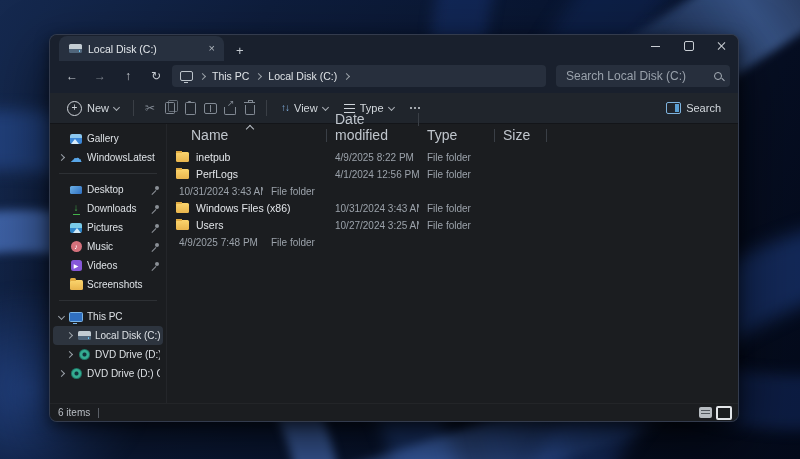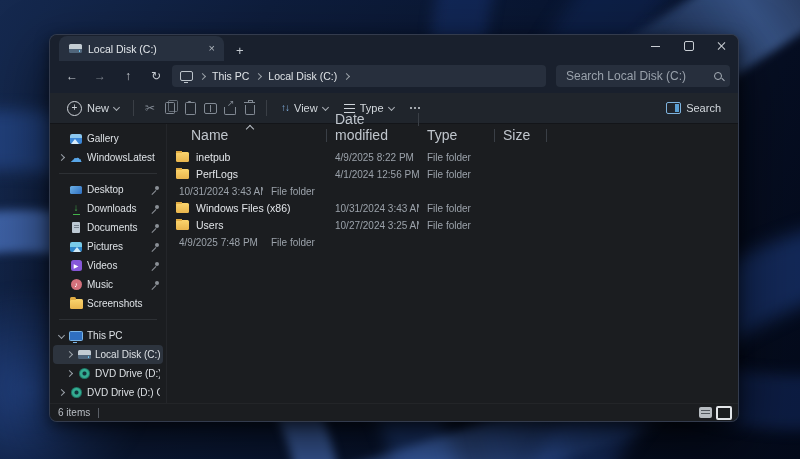--- a/index.html
+++ b/index.html
@@ -289,47 +289,39 @@
         <span class="sb-chev"></span>
         <span class="sb-ico">
             <span class="i-down">↓</span>
           </span>
         <span class="sb-label">Downloads</span>
         <span class="pin"></span>
       </div>
       <div class="sb-item">
         <span class="sb-chev"></span>
         <span class="sb-ico">
-            <span class="i-doc"></span>
-          </span>
-        <span class="sb-label">Documents</span>
-        <span class="pin"></span>
-      </div>
-      <div class="sb-item">
-        <span class="sb-chev"></span>
-        <span class="sb-ico">
             <span class="i-pic"></span>
           </span>
         <span class="sb-label">Pictures</span>
         <span class="pin"></span>
       </div>
       <div class="sb-item">
         <span class="sb-chev"></span>
         <span class="sb-ico">
+            <span class="i-music">♪</span>
+          </span>
+        <span class="sb-label">Music</span>
+        <span class="pin"></span>
+      </div>
+      <div class="sb-item">
+        <span class="sb-chev"></span>
+        <span class="sb-ico">
             <span class="i-video">▶</span>
           </span>
         <span class="sb-label">Videos</span>
-        <span class="pin"></span>
-      </div>
-      <div class="sb-item">
-        <span class="sb-chev"></span>
-        <span class="sb-ico">
-            <span class="i-music">♪</span>
-          </span>
-        <span class="sb-label">Music</span>
         <span class="pin"></span>
       </div>
       <div class="sb-item">
         <span class="sb-chev"></span>
         <span class="sb-ico">
             <span class="i-folder"></span>
           </span>
         <span class="sb-label">Screenshots</span>
       </div>
       <div class="sb-div"></div>

